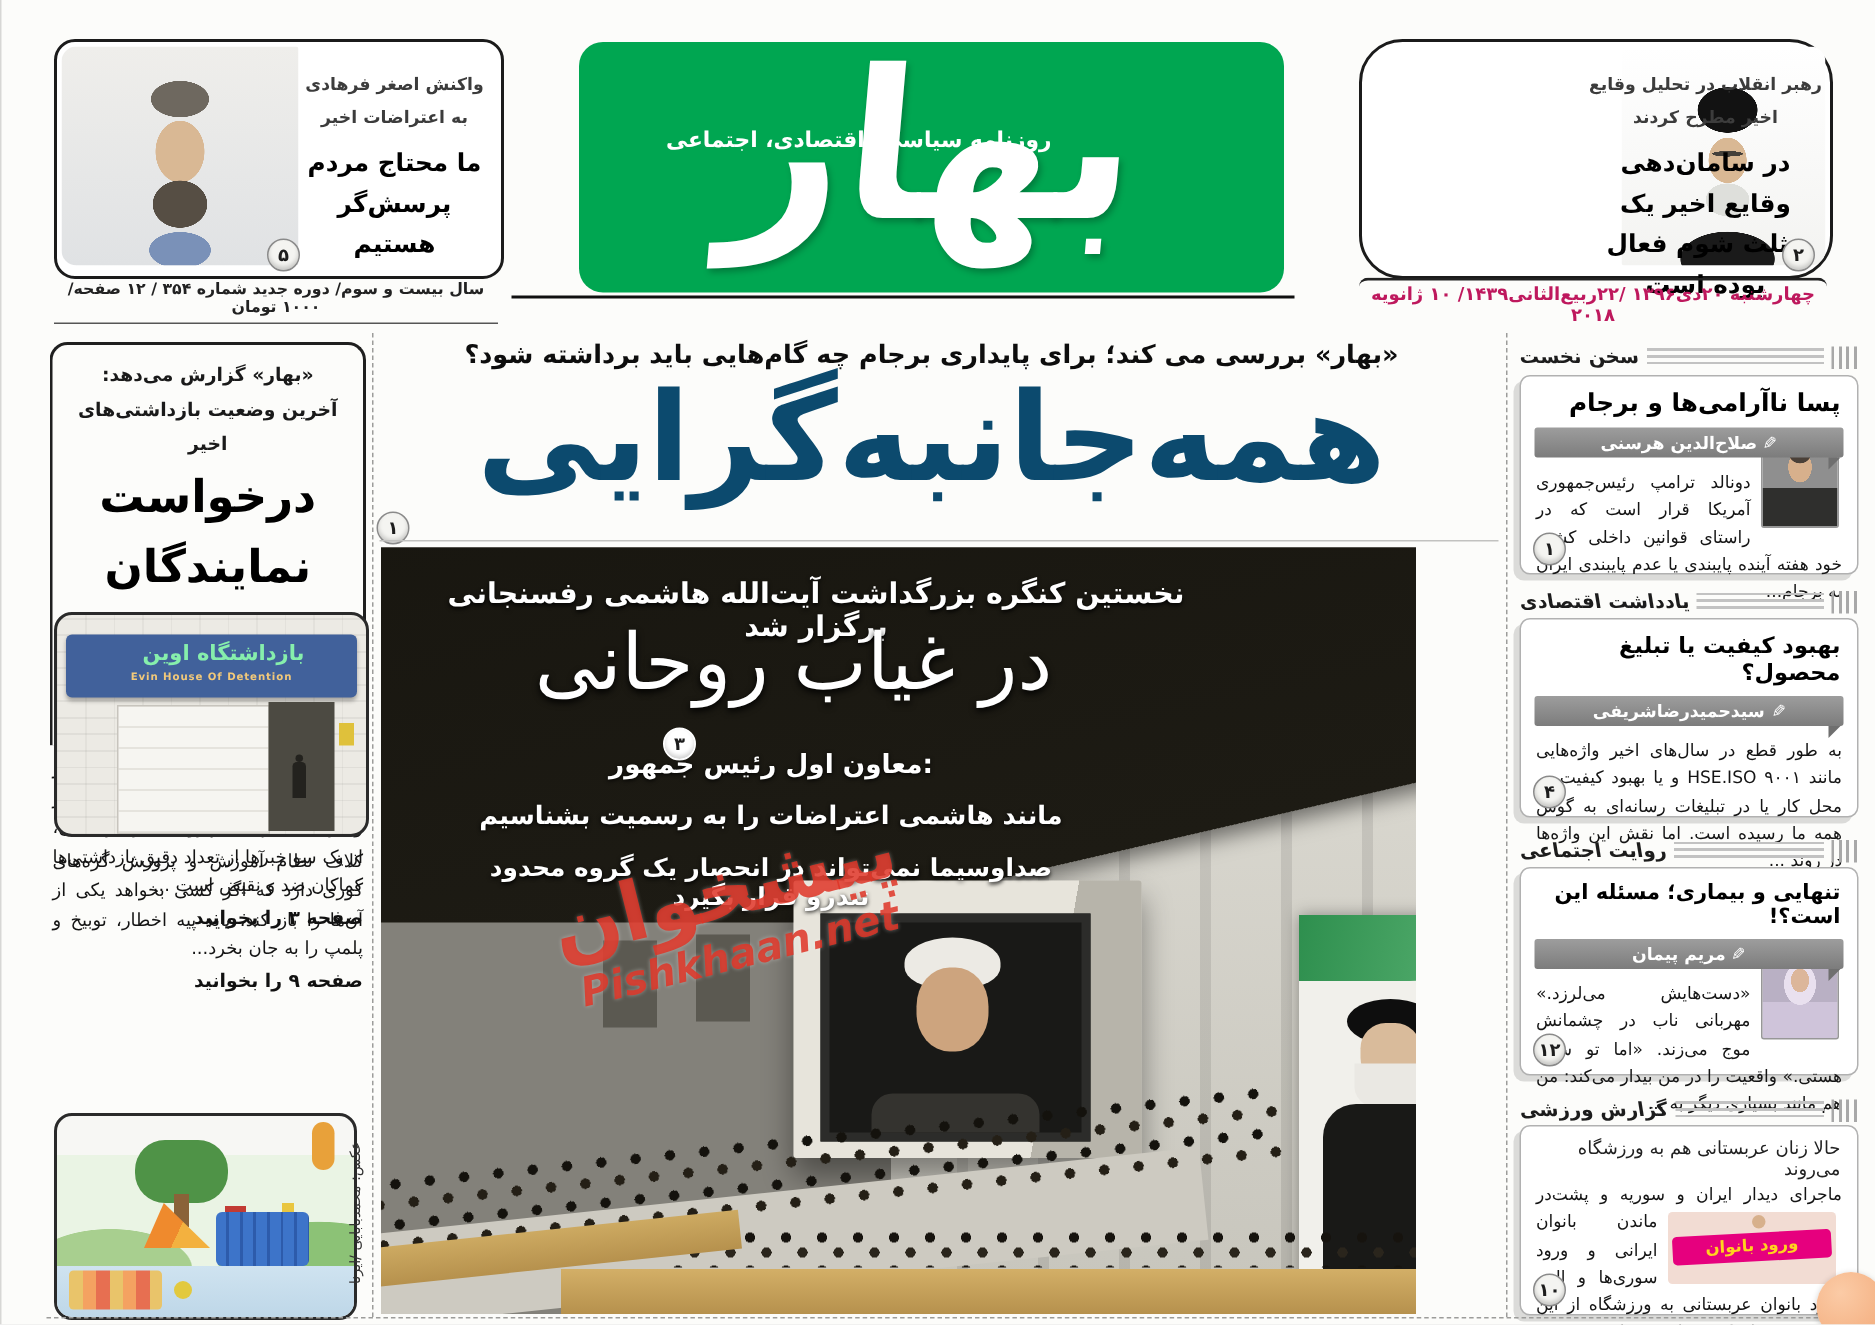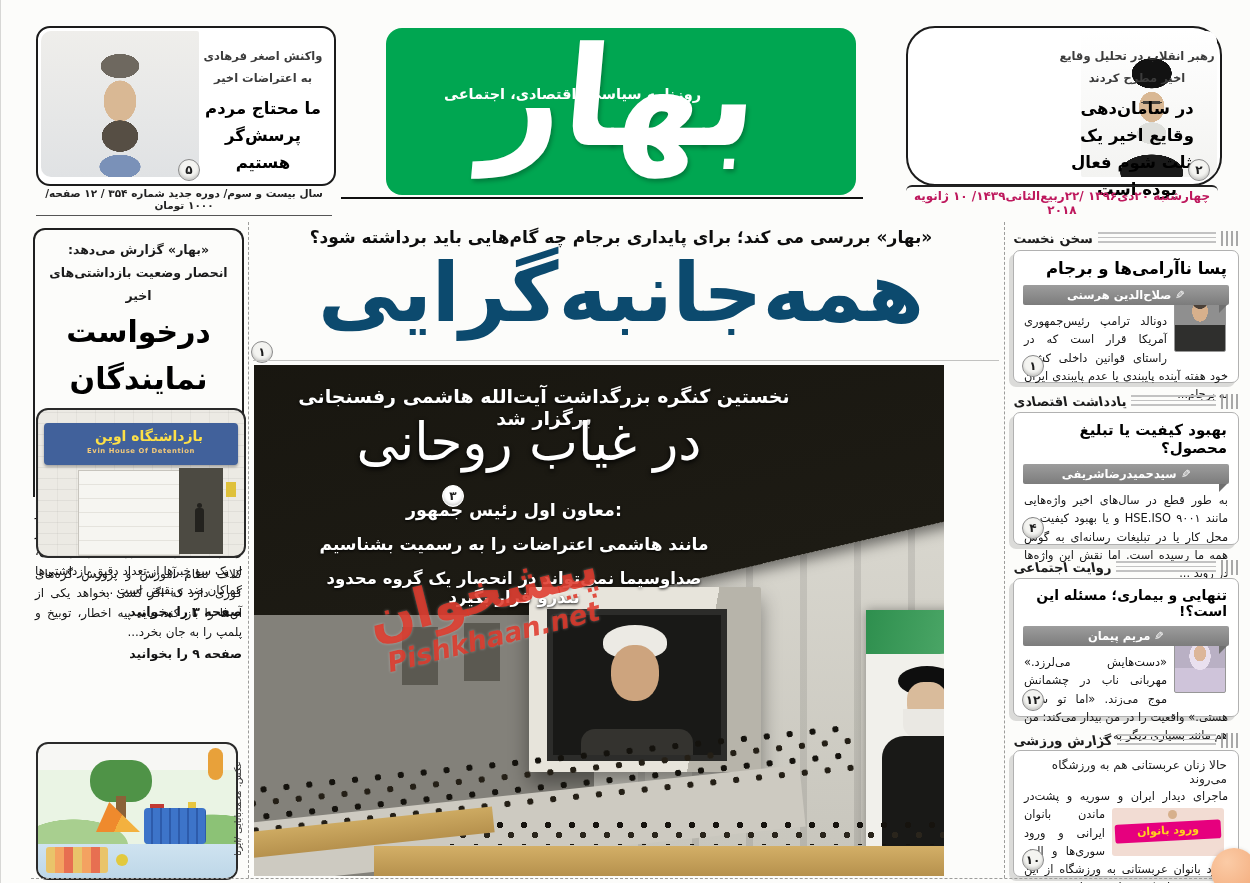--- a/index.html
+++ b/index.html
@@ -102,21 +102,21 @@
   .lc-kicker{font-size:12.5px;font-weight:bold;text-align:center;line-height:1.85;color:#1a1a1a;}
   .lc-title{font-size:30px;font-weight:bold;text-align:center;line-height:1.55;margin-top:2px;color:#000;}
   .lc-title2{font-size:22px;}
   .lc-body{font-size:12px;line-height:1.62;text-align:justify;margin-top:6px;padding:0 2px;color:#141414;}
   .lc-read{font-size:12.5px;font-weight:bold;margin-top:3px;padding:0 2px;}
   .lc-evin{left:35px;top:408px;width:206px;height:146px;border:2px solid #2a2a2a;border-radius:12px;overflow:hidden;
     background:repeating-linear-gradient(0deg,rgba(0,0,0,.05) 0 1px,transparent 1px 11px),
                repeating-linear-gradient(90deg,rgba(0,0,0,.04) 0 1px,transparent 1px 19px),#eceae4;}
   .evin-sign{left:6px;right:6px;top:13px;height:42px;background:#41619b;border-radius:4px;text-align:center;
     box-shadow:0 2px 3px rgba(0,0,0,.3);}
-  .evin-fa{color:#fde047;font-size:14px;font-weight:bold;line-height:1.6;margin-top:2px;padding-left:16px;}
+  .evin-fa{color:#86efac;font-size:14px;font-weight:bold;line-height:1.6;margin-top:2px;padding-left:16px;}
   .evin-en{color:#f2c97a;font-size:6.8px;font-weight:bold;letter-spacing:.6px;direction:ltr;}
   .evin-door{left:40px;top:60px;width:100px;height:84px;background:
     repeating-linear-gradient(0deg,#e5e3dd 0 1px,transparent 1px 14px),#f6f5f1;border:1px solid #c7c4bd;}
   .evin-open{left:141px;top:58px;width:44px;height:86px;background:#4c4a42;}
   .evin-guard{left:157px;top:98px;width:9px;height:24px;background:#23221e;border-radius:3px 3px 0 0;}
   .evin-guard::before{content:"";position:absolute;left:2px;top:-5px;width:5px;height:5px;border-radius:50%;background:#23221e;}
   .evin-yellow{left:188px;top:72px;width:10px;height:15px;background:#dfc13b;}
   .lc-kg{left:35px;top:742px;width:198px;height:134px;border:2px solid #2a2a2a;border-radius:12px;overflow:hidden;background:#f7f7f4;}
   .kg-wall{left:0;top:26px;width:198px;height:76px;background:
     radial-gradient(ellipse 90px 44px at 18% 100%,#a8cf8f 0 60%,transparent 61%),
@@ -245,21 +245,21 @@
     <div class="abs ph-text ph-deck dk2">صداوسیما نمی‌تواند در انحصار یک گروه محدود تندرو قرار بگیرد</div>
     <div class="abs watermark">
       <div class="wm-fa">پیشخوان</div>
       <div class="wm-en">Pishkhaan.net</div>
     </div>
   </div>
 
   <div class="abs lc-block1">
     <div class="lc-frame">
       <div class="lc-kicker">«بهار» گزارش می‌دهد:</div>
-      <div class="lc-kicker">انحصار وضعیت بازداشتی‌های اخیر</div>
+      <div class="lc-kicker">آخرین وضعیت بازداشتی‌های اخیر</div>
       <div class="lc-title">درخواست نمایندگان برای بازدید از اوین</div>
     </div>
     <div class="lc-body">در روزهای پس از اعتراضات و ناآرامی‌های اخیر در برخی از نقاط کشور و بازداشت برخی شهروندان در جریان آن، از یک سو خبرها از تعداد دقیق بازداشتی‌ها کماکان ضد و نقیض است ...</div>
     <div class="lc-read">صفحه ۳ را بخوانید</div>
   </div>
 
   <div class="abs lc-evin">
     <div class="abs evin-sign">
       <div class="evin-fa">بازداشتگاه اوین</div>
       <div class="evin-en">Evin House Of Detention</div>

